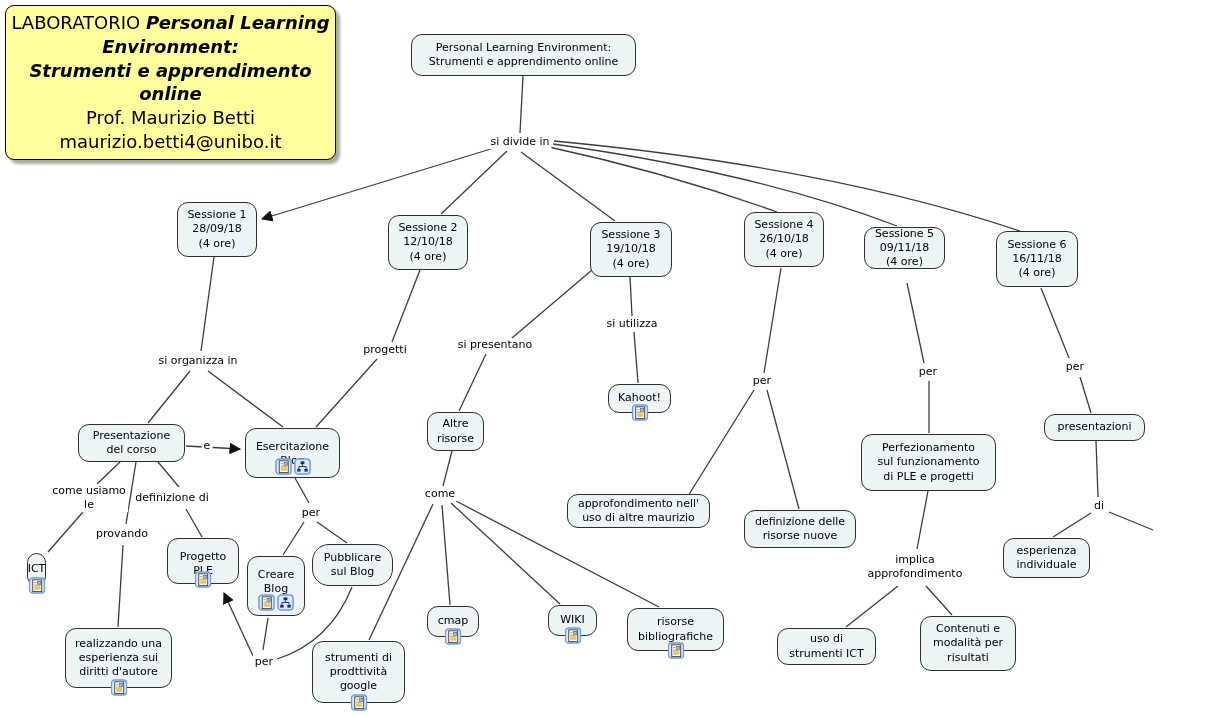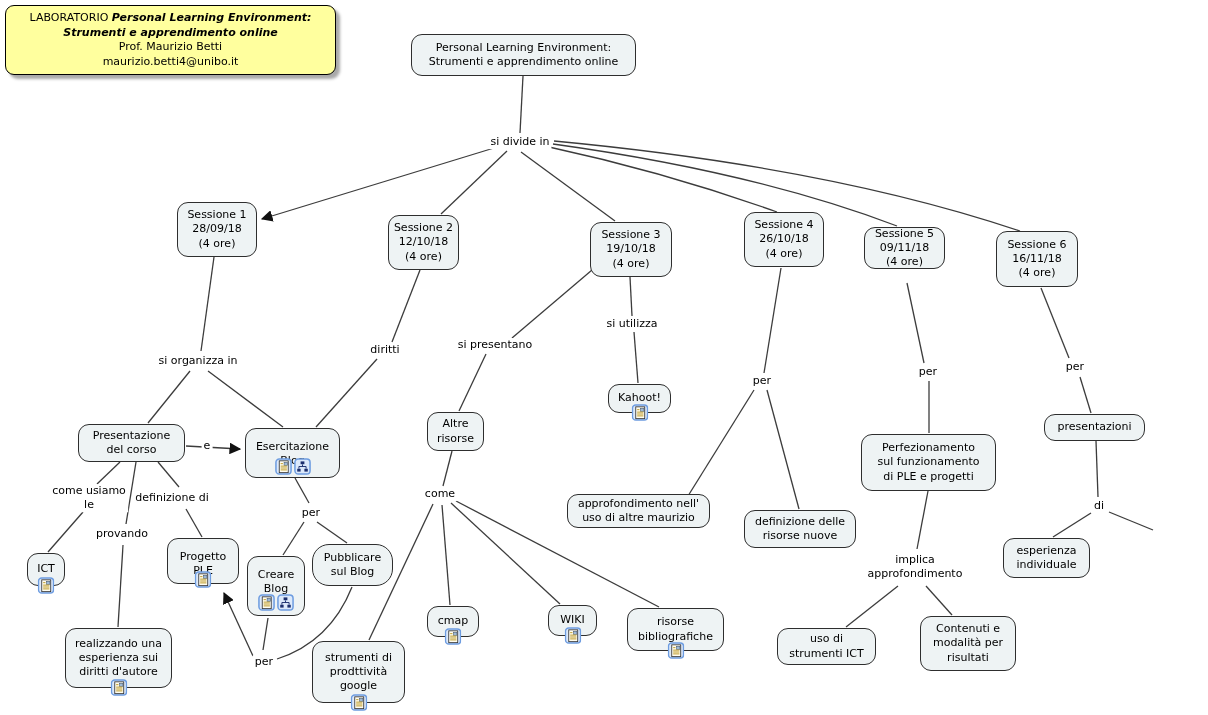--- a/index.html
+++ b/index.html
@@ -20,21 +20,21 @@
   .ric{width:17px;height:17px;display:block;}
   .llabel{
     position:absolute;transform:translate(-50%,-50%);
     font-size:11px;color:#000;background:#fff;padding:0 2px;
     text-align:center;line-height:1.25;white-space:pre-line;
   }
   .legend{
     position:absolute;box-sizing:border-box;text-align:center;
     background:#ffff9e;border:1.6px solid #000;border-radius:9px;
     box-shadow:4px 4px 3px #a9a9a9;
-    font-size:11px;line-height:1.32;padding:5px 0;
+    font-size:18px;line-height:1.32;padding:5px 0;
   }
   .legend .t{font-weight:bold;font-style:italic;}
 </style>
 </head>
 <body>
 
 <div class="canvas">
 
   <svg class="edges" viewBox="0 0 1208 715" xmlns="http://www.w3.org/2000/svg">
     <defs>
@@ -132,21 +132,21 @@
   <div class="node" style="left:411px;top:34px;width:225px;height:42px;">
       <span class="nt">Personal Learning Environment:
 Strumenti e apprendimento online</span>
     </div>
 
   <div class="node" style="left:177px;top:202px;width:80px;height:55px;">
       <span class="nt">Sessione 1
 28/09/18
 (4 ore)</span>
     </div>
-  <div class="node" style="left:388px;top:215px;width:71px;height:55px;">
+  <div class="node" style="left:388px;top:215px;width:80px;height:55px;">
       <span class="nt">Sessione 2
 12/10/18
 (4 ore)</span>
     </div>
   <div class="node" style="left:590px;top:222px;width:82px;height:55px;">
       <span class="nt">Sessione 3
 19/10/18
 (4 ore)</span>
     </div>
   <div class="node" style="left:744px;top:212px;width:80px;height:55px;">
@@ -176,21 +176,21 @@
     <span class="icons inset">
       <svg class="ric">
           <use href="#icon-doc"></use>
         </svg>
       <svg class="ric">
           <use href="#icon-sitemap"></use>
         </svg>
     </span>
   </div>
 
-  <div class="node" style="left:27px;top:553px;width:38px;height:33px;">
+  <div class="node" style="left:27px;top:553px;width:19px;height:33px;">
     <span class="nt">ICT</span>
     <span class="icons">
         <svg class="ric">
           <use href="#icon-doc"></use>
         </svg>
       </span>
   </div>
 
   <div class="node top" style="left:167px;top:538px;width:72px;height:46px;">
     <span class="nt">Progetto
@@ -316,21 +316,21 @@
     </div>
 
   <div class="node" style="left:1003px;top:538px;width:87px;height:40px;">
       <span class="nt">esperienza
 individuale</span>
     </div>
 
 
   <span class="llabel" style="left:520px;top:142px;">si divide in</span>
   <span class="llabel" style="left:198px;top:361px;">si organizza in</span>
-  <span class="llabel" style="left:385px;top:350px;">diritti</span>
+  <span class="llabel" style="left:385px;top:350px;">progetti</span>
   <span class="llabel" style="left:495px;top:345px;">si presentano</span>
   <span class="llabel" style="left:632px;top:324px;">si utilizza</span>
   <span class="llabel" style="left:762px;top:381px;">per</span>
   <span class="llabel" style="left:928px;top:372px;">per</span>
   <span class="llabel" style="left:1075px;top:367px;">per</span>
   <span class="llabel" style="left:207px;top:446px;">e</span>
   <span class="llabel" style="left:89px;top:498px;">come usiamo
 le</span>
   <span class="llabel" style="left:172px;top:498px;">definizione di</span>
   <span class="llabel" style="left:122px;top:534px;">provando</span>

